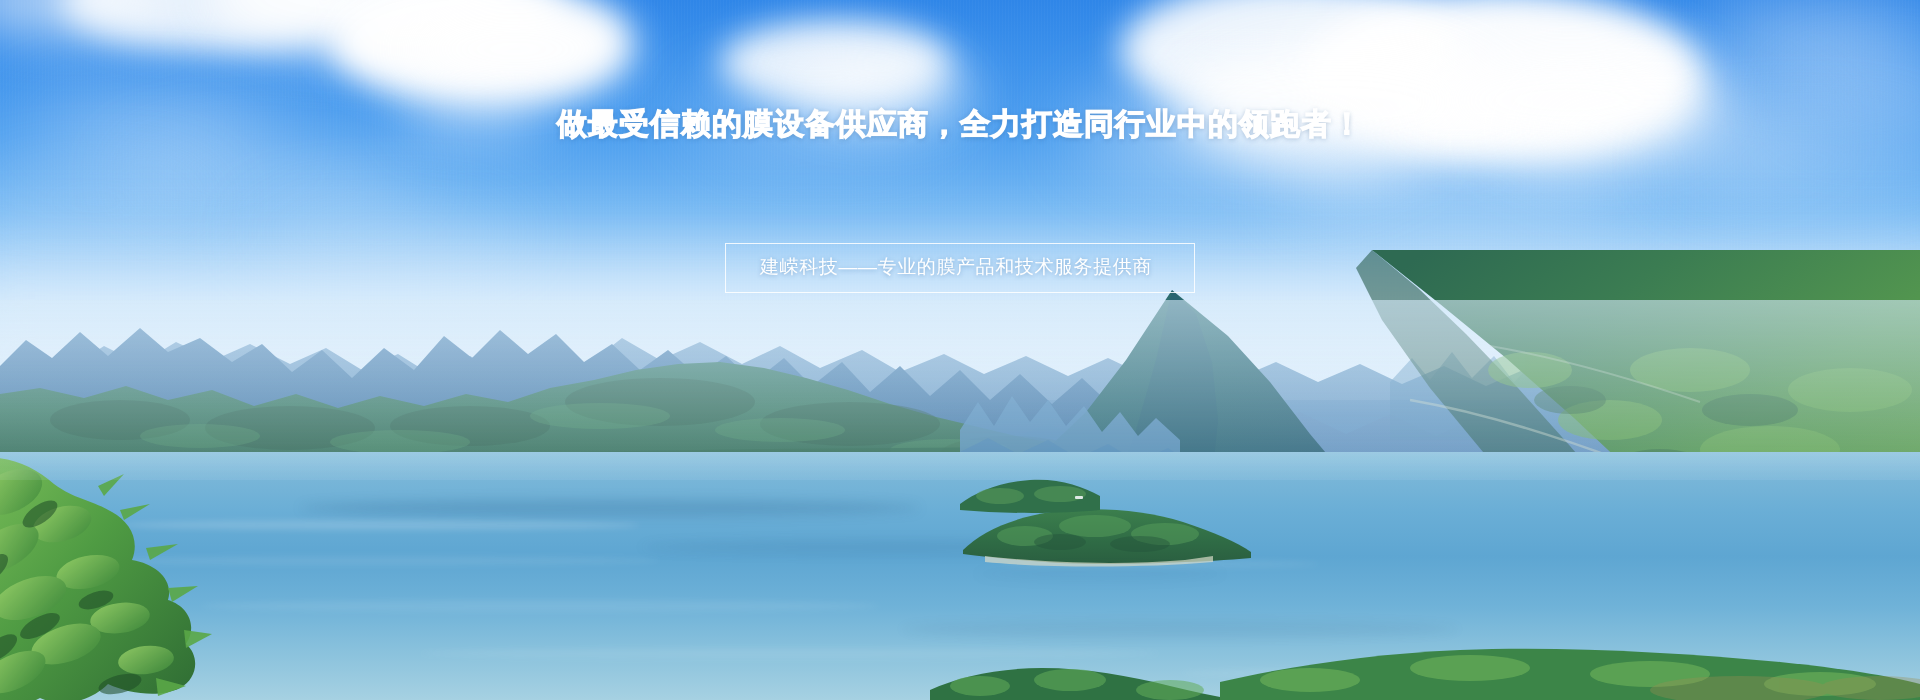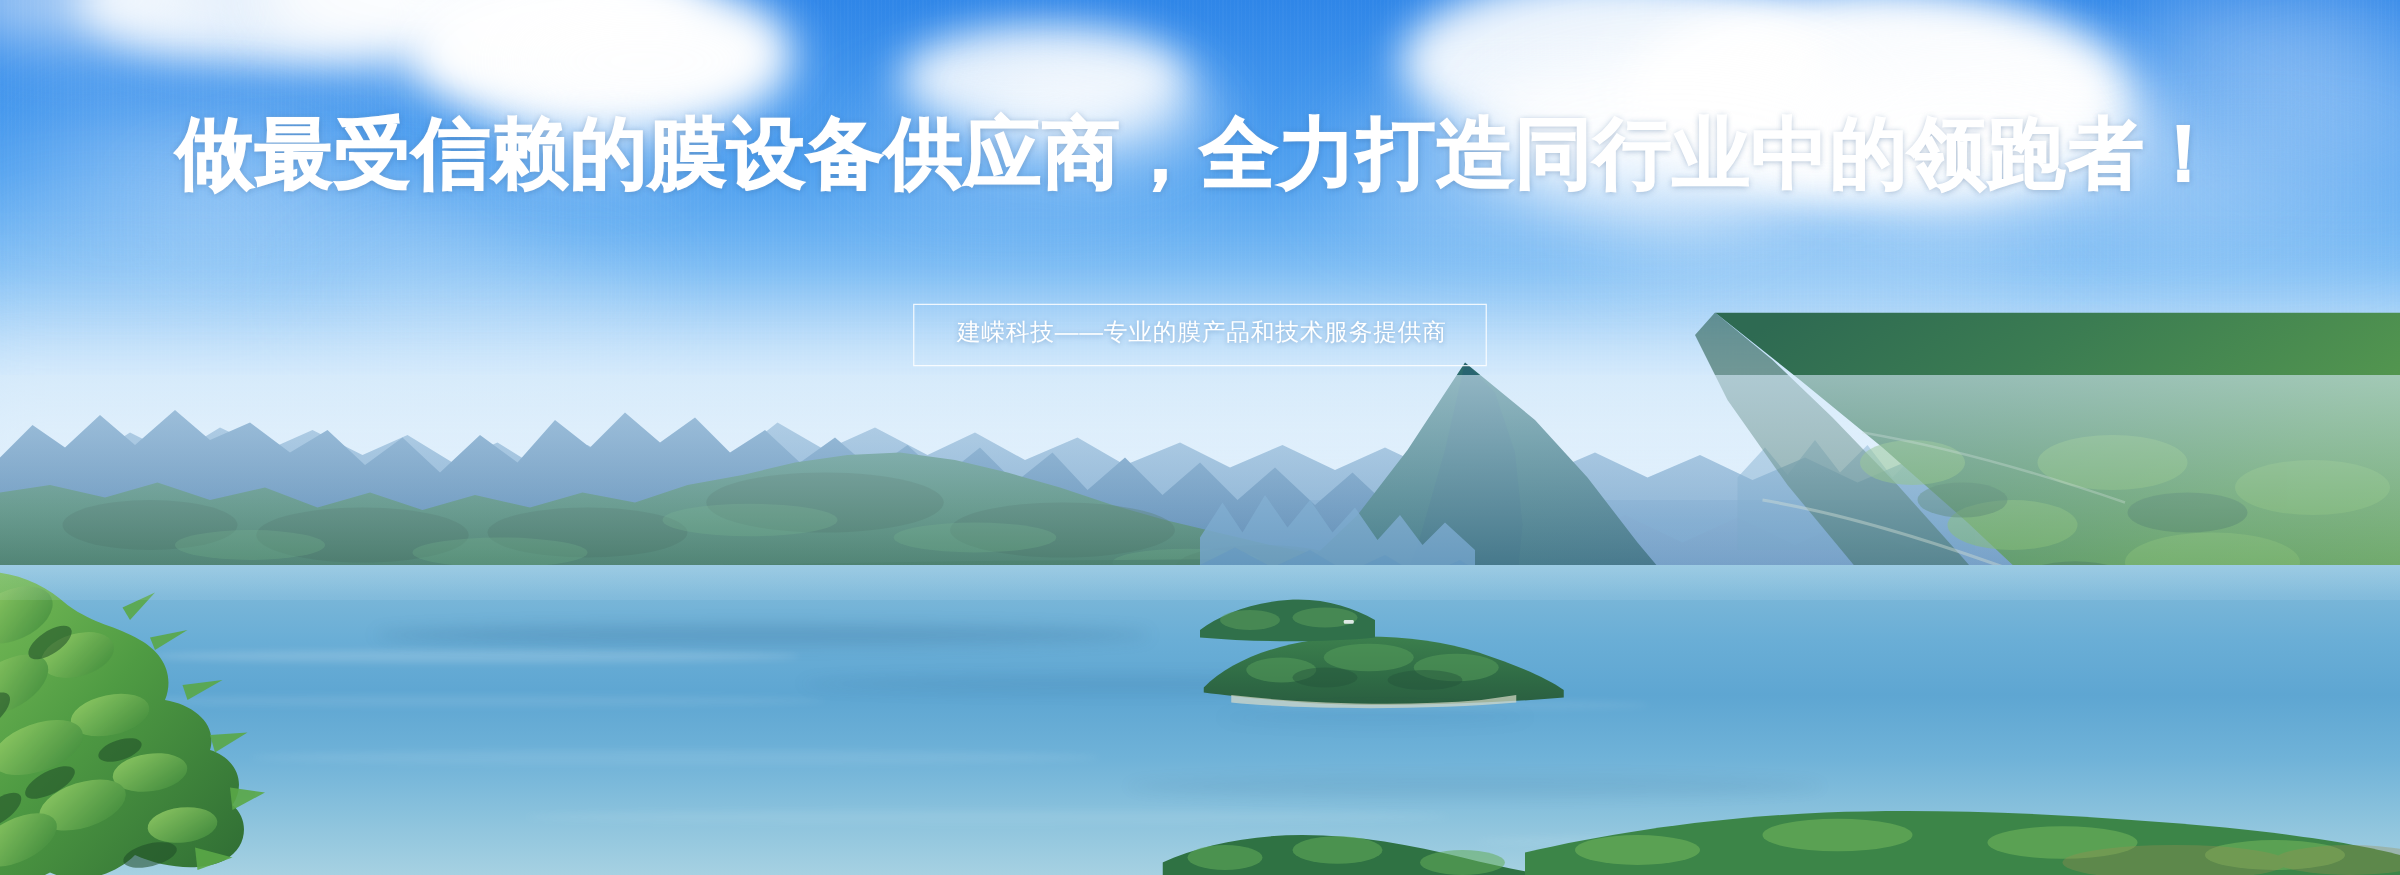--- a/index.html
+++ b/index.html
@@ -73,21 +73,21 @@
 
   
   .copy{
     position:absolute; left:0; top:0; width:1920px; height:700px;
     pointer-events:none;
   }
   .headline{
     position:absolute;
     left:0; top:99px; width:1920px;
     text-align:center;
-    font-size:62px;
+    font-size:30px;
     font-weight:bold;
     letter-spacing:1px;
     color:#ffffff;
     line-height:50px;
     text-shadow:0 1px 5px rgba(20,70,130,.38), 0 0 2px rgba(255,255,255,.6);
     -webkit-text-stroke:1.2px #ffffff;
     white-space:nowrap;
     pointer-events:auto;
   }
   .subline{
@@ -100,21 +100,21 @@
     color:#ffffff;
     line-height:30px;
     text-shadow:0 1px 4px rgba(30,80,140,.35);
     white-space:nowrap;
     pointer-events:auto;
   }
   .tagbox{
     position:absolute;
     left:50%; transform:translateX(-50%);
     top:243px;
-    padding:11px 31px 13px 34px;
+    padding:11px 42px 13px 34px;
     border:1px solid rgba(255,255,255,.85);
     color:#ffffff;
     font-size:19px;
     letter-spacing:.6px;
     line-height:24px;
     white-space:nowrap;
     text-shadow:0 1px 4px rgba(30,80,140,.35);
     pointer-events:auto;
   }
 

